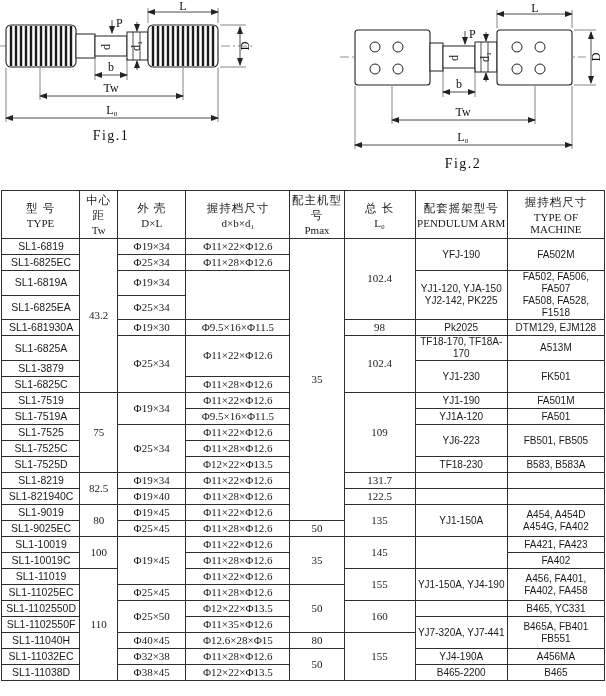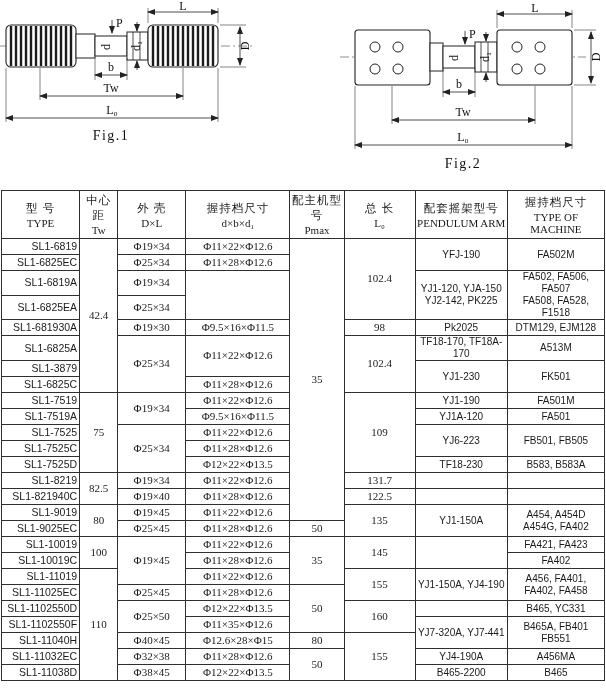--- a/index.html
+++ b/index.html
@@ -23,21 +23,21 @@
   
   table{border-collapse:collapse;table-layout:fixed;width:604px;margin:0 1px;}
   th,td{border:1px solid #2e2e2e;overflow:hidden;}
   thead th{font-weight:normal;padding:2px 1px;height:40px;vertical-align:middle;}
   .zh{display:block;font-size:11.5px;letter-spacing:1px;
       font-family:"Liberation Sans","DejaVu Sans",sans-serif;}
   .en{display:block;font-size:11px;margin-top:1px;
       font-family:"Liberation Serif","DejaVu Serif",serif;}
   tbody td{height:15px;padding:0 2px;text-align:center;vertical-align:middle;
            white-space:pre-line;line-height:1.2;font-size:10.5px;}
-  td.col-0{text-align:right;padding-left:3px;
+  td.col-0{text-align:center;padding-left:3px;
            font-family:"Liberation Sans","DejaVu Sans",sans-serif;}
   td.col-1,td.col-2,td.col-3,td.col-4,td.col-5{
            font-family:"Liberation Serif","DejaVu Serif",serif;font-size:11px;}
   td.col-6,td.col-7{font-family:"Liberation Sans","DejaVu Sans",sans-serif;font-size:10px;}
 </style>
 </head>
 <body>
 
 <div class="figures">
 
@@ -191,21 +191,21 @@
         </th>
       <th>
         <span class="zh">握持档尺寸</span>
         <span class="en">TYPE OF MACHINE</span>
         </th>
     </tr>
   </thead>
   <tbody>
       <tr>
         <td class="col-0">SL1-6819</td>
-        <td rowspan="8" class="col-1">42.4</td>
+        <td rowspan="8" class="col-1">43.2</td>
         <td class="col-2">Φ19×34</td>
         <td class="col-3">Φ11×22×Φ12.6</td>
         <td rowspan="16" class="col-4">35</td>
         <td rowspan="4" class="col-5">102.4</td>
         <td rowspan="2" class="col-6">YFJ-190</td>
         <td rowspan="2" class="col-7">FA502M</td>
       </tr>
       <tr>
         <td class="col-0">SL1-6825EC</td>
         <td class="col-2">Φ25×34</td>

